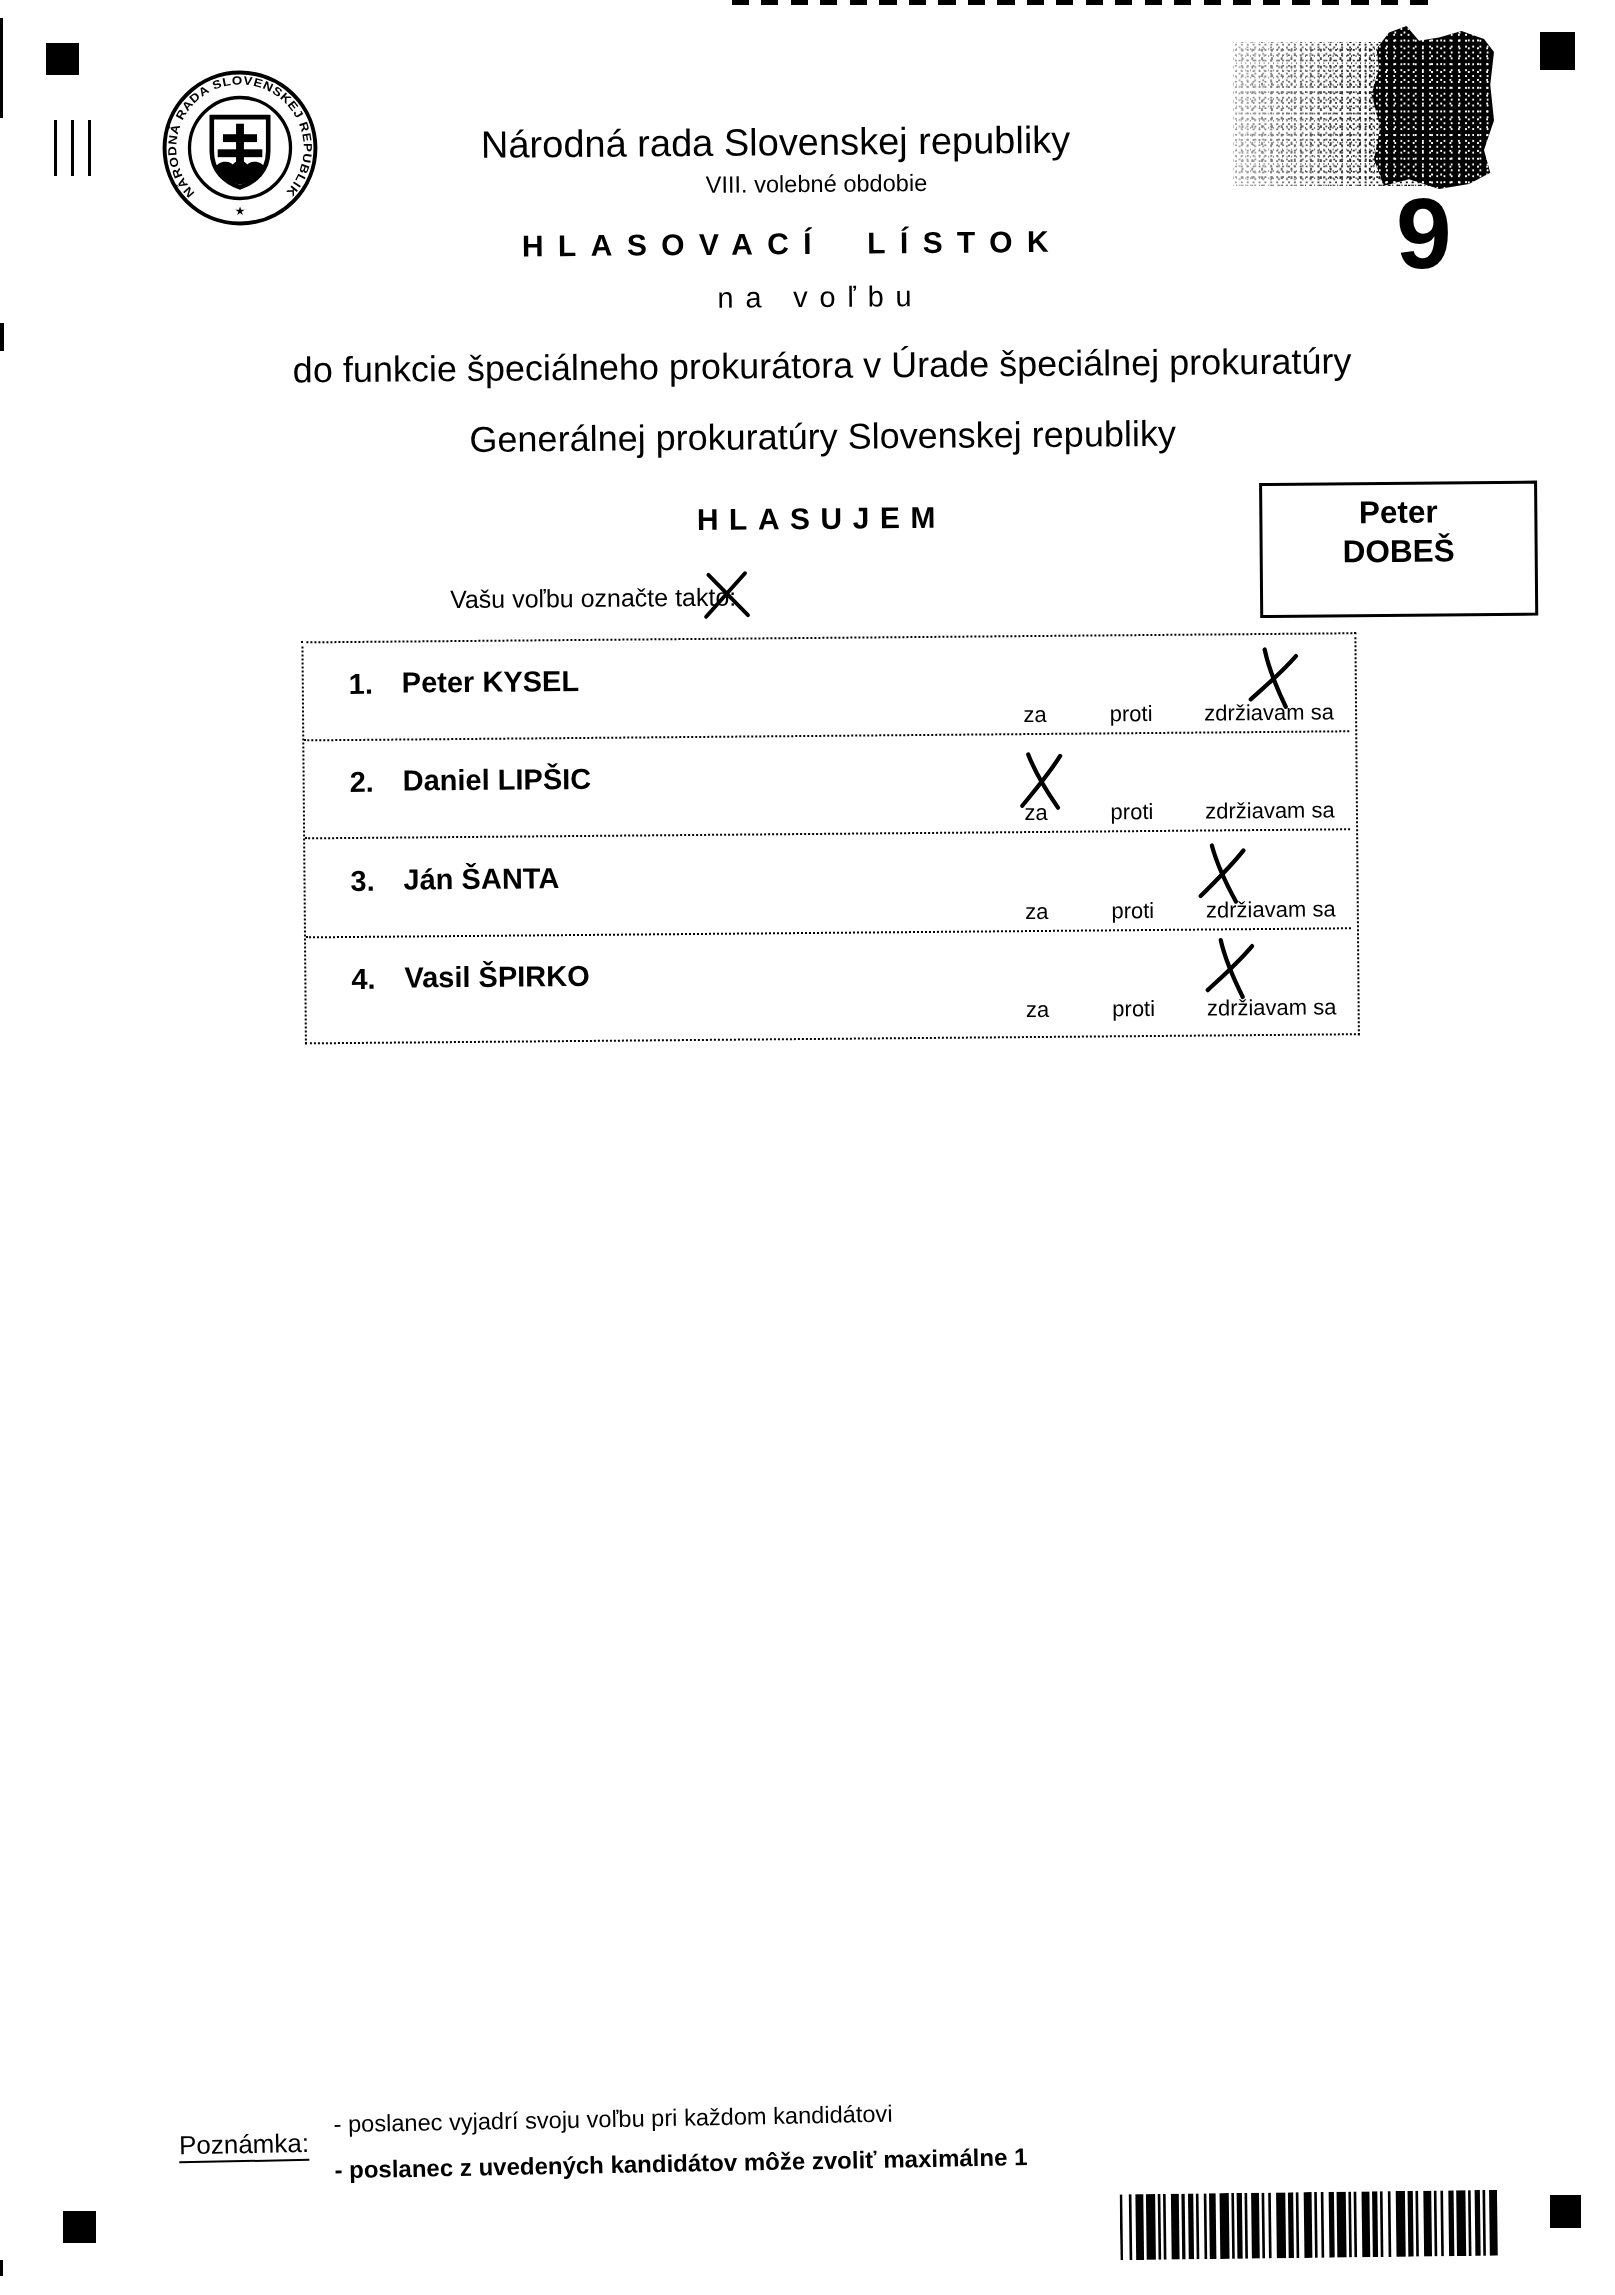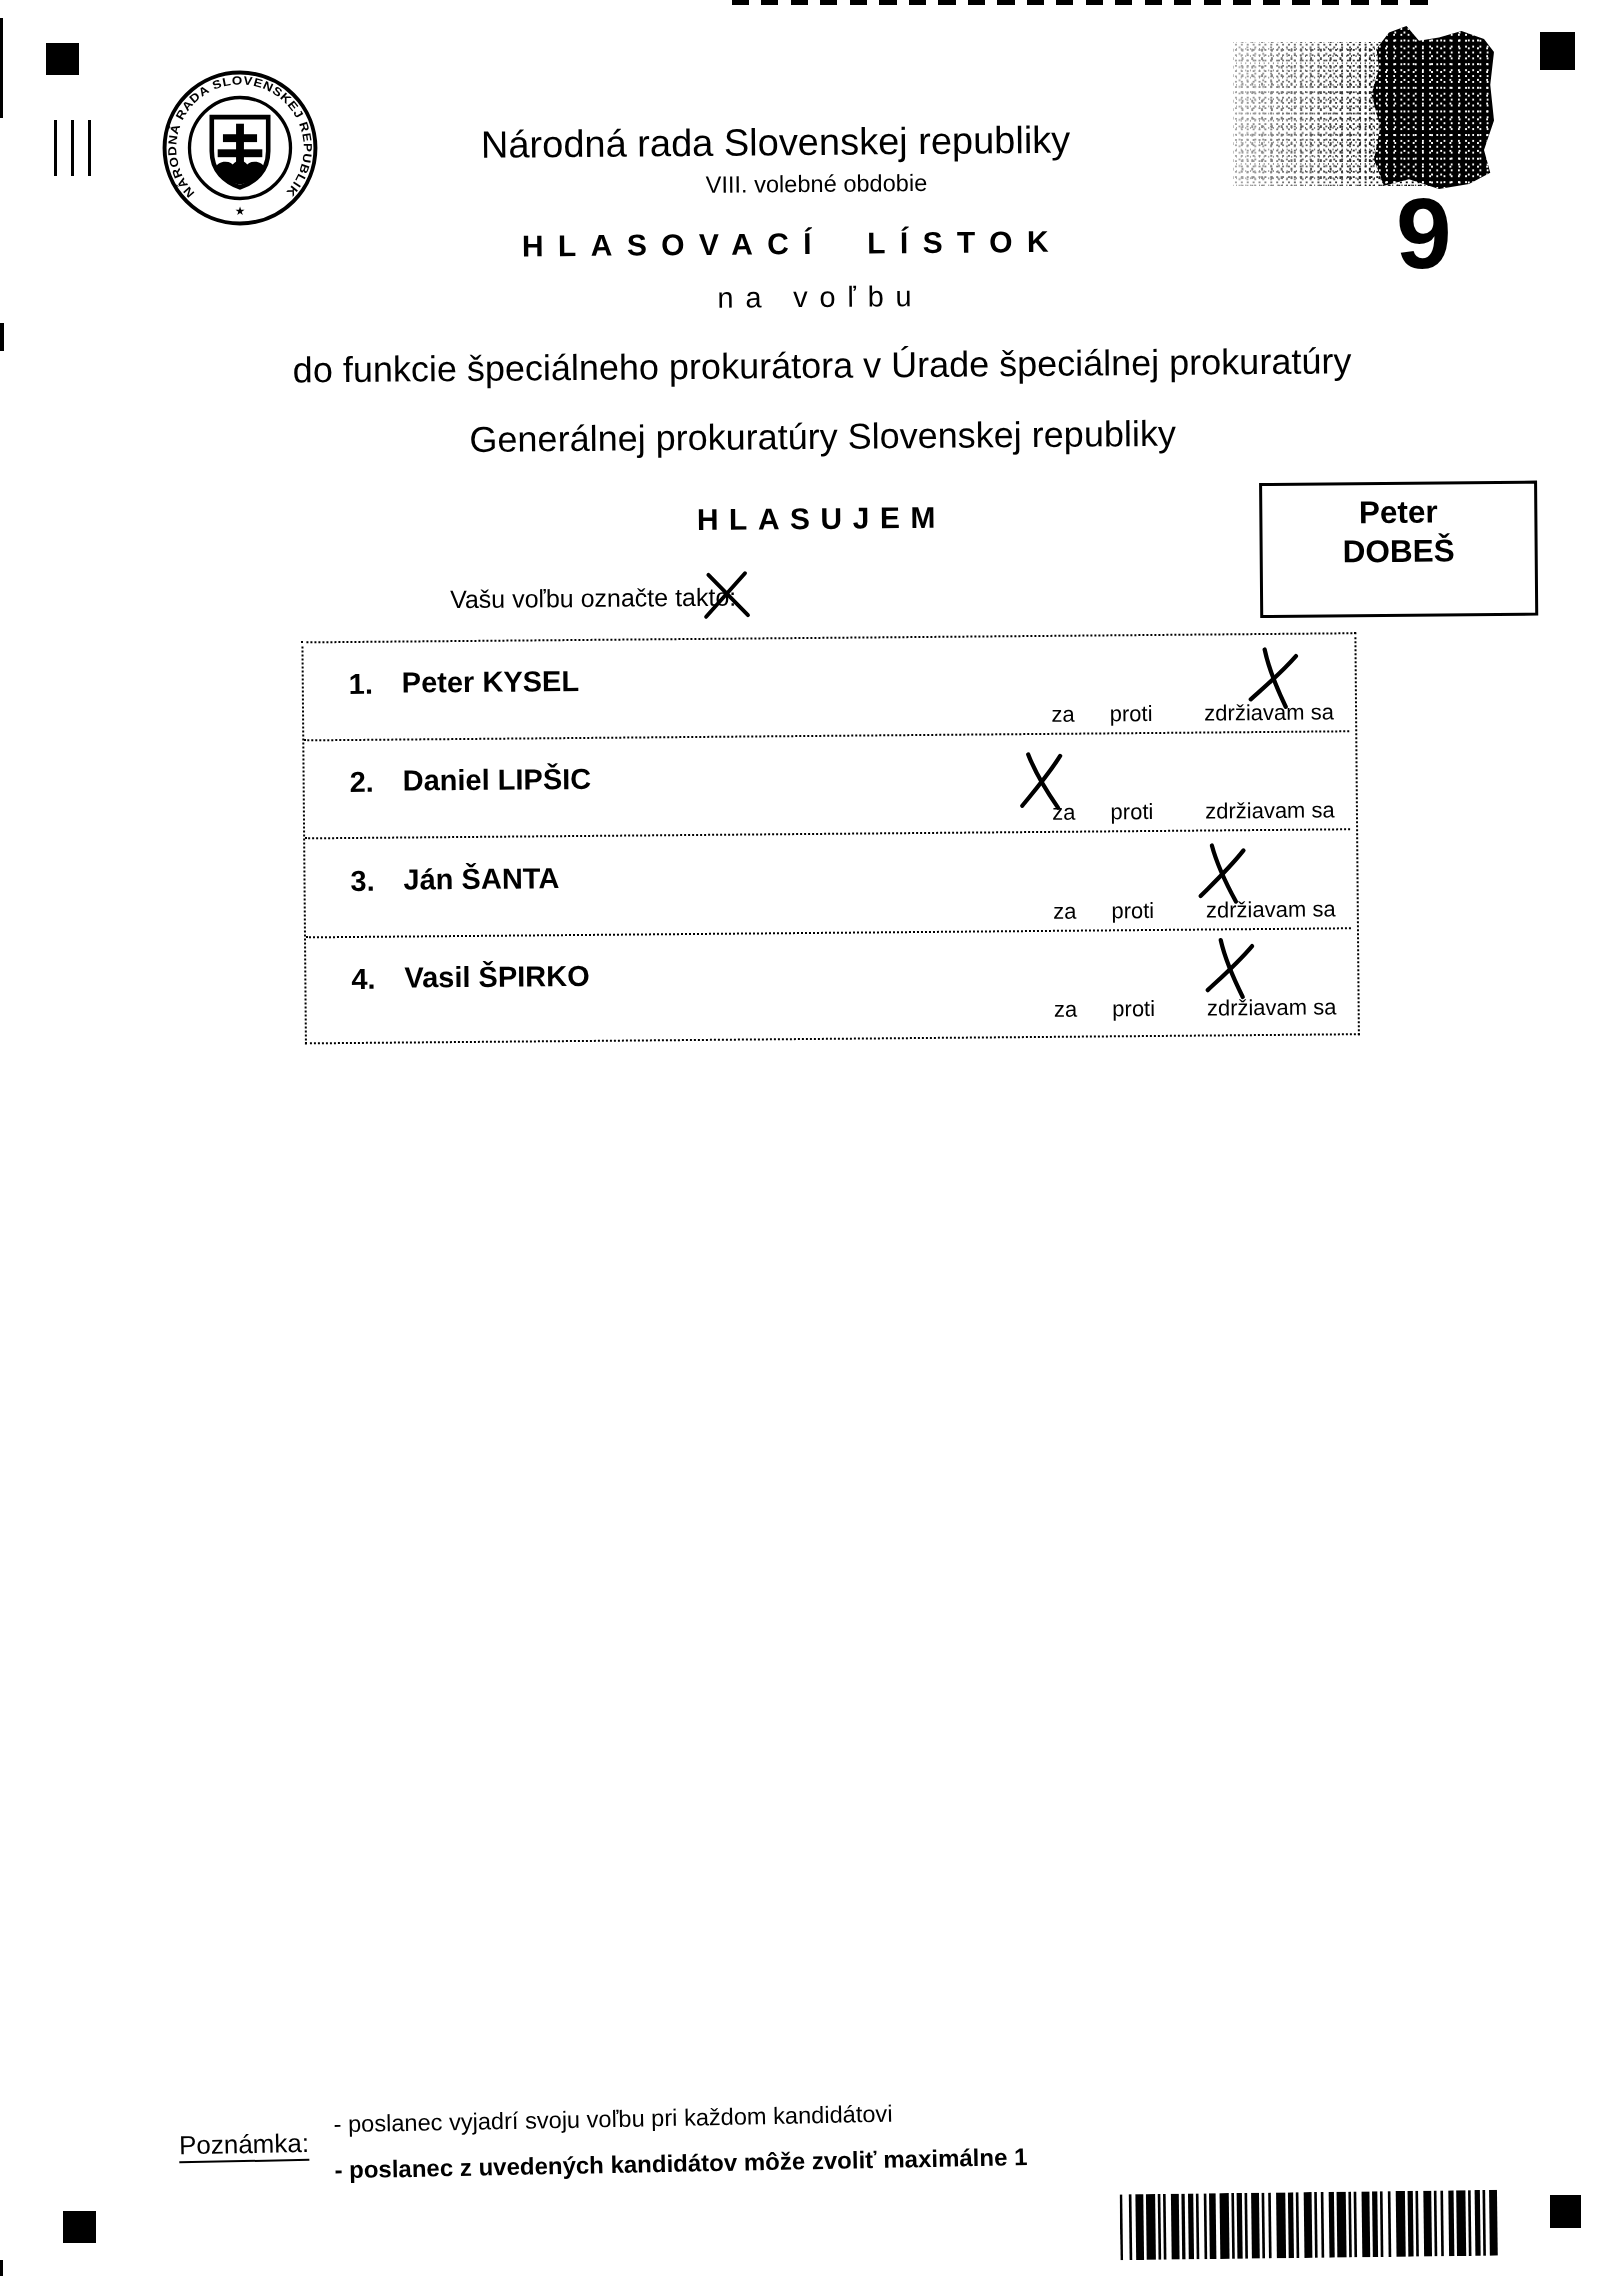--- a/index.html
+++ b/index.html
@@ -61,21 +61,21 @@
   .instr-label{position:absolute; left:452px; top:582px; font-size:25px; white-space:nowrap;}
   .sample-x{position:absolute; left:704px; top:570px;}
   
   .ballot{position:absolute; left:303px; top:637px; width:1051px; height:399px;
     border:2.6px dotted #000;}
   .cand-row{position:absolute; left:0; width:1045px; height:96px; border-bottom:2.6px dotted #000;}
   .cand-row.last{border-bottom:none;}
   .cnum{position:absolute; left:45px; top:25px; font-size:29px; font-weight:bold;}
   .cname{position:absolute; left:98px; top:23.6px; font-size:29px; font-weight:bold; white-space:nowrap;}
   .opt{position:absolute; bottom:5.3px; transform:translateX(-50%); font-size:22px; white-space:nowrap;}
-  .opt-za{left:731px;margin-left:28px;}
+  .opt-za{left:731px;}
   .opt-proti{left:827px;}
   .opt-zdrz{left:965px;}
   .xmark{position:absolute; width:47px; height:68px;}
   
   .note-tilt{position:absolute; left:0; top:0; width:1615px; height:2295px;
     transform:rotate(-1.1deg); transform-origin:197px 2147px;}
   .note-label{position:absolute; left:179px; top:2130px; font-size:26px; text-decoration:underline; text-underline-offset:6.6px;}
   .note-line1{position:absolute; left:334px; top:2114px; font-size:23.6px; white-space:nowrap;}
   .note-line2{position:absolute; left:334px; top:2159px; font-size:24px; font-weight:bold; white-space:nowrap;}
   

